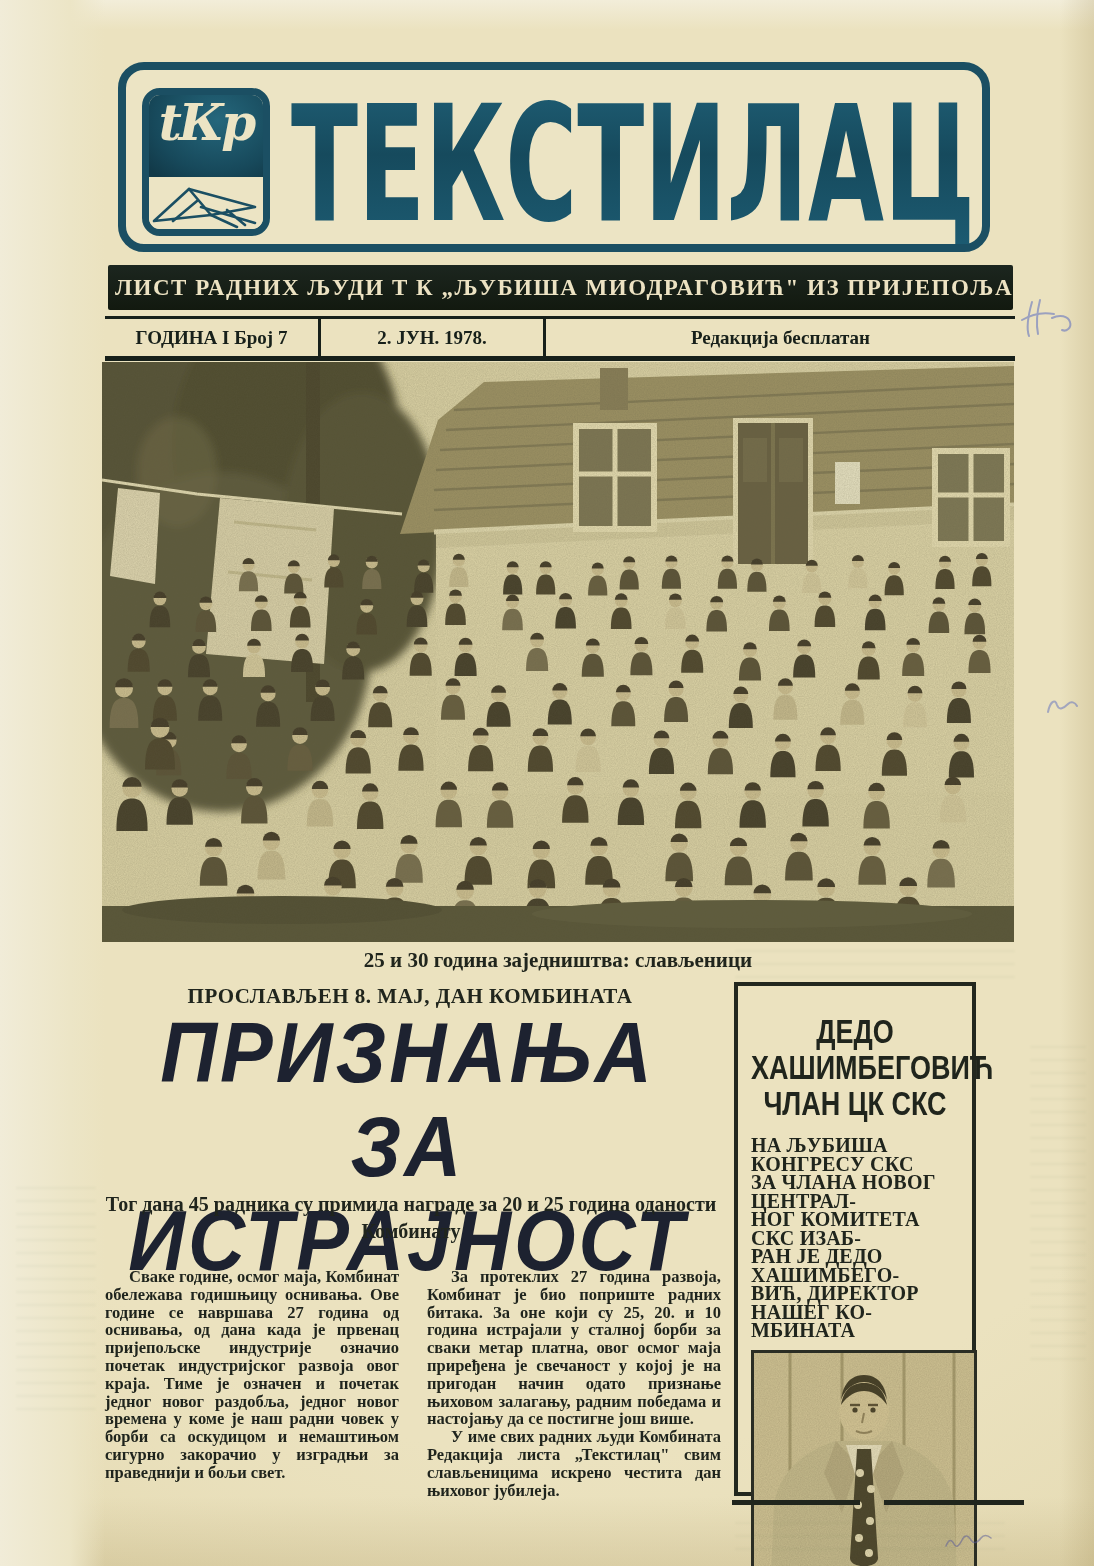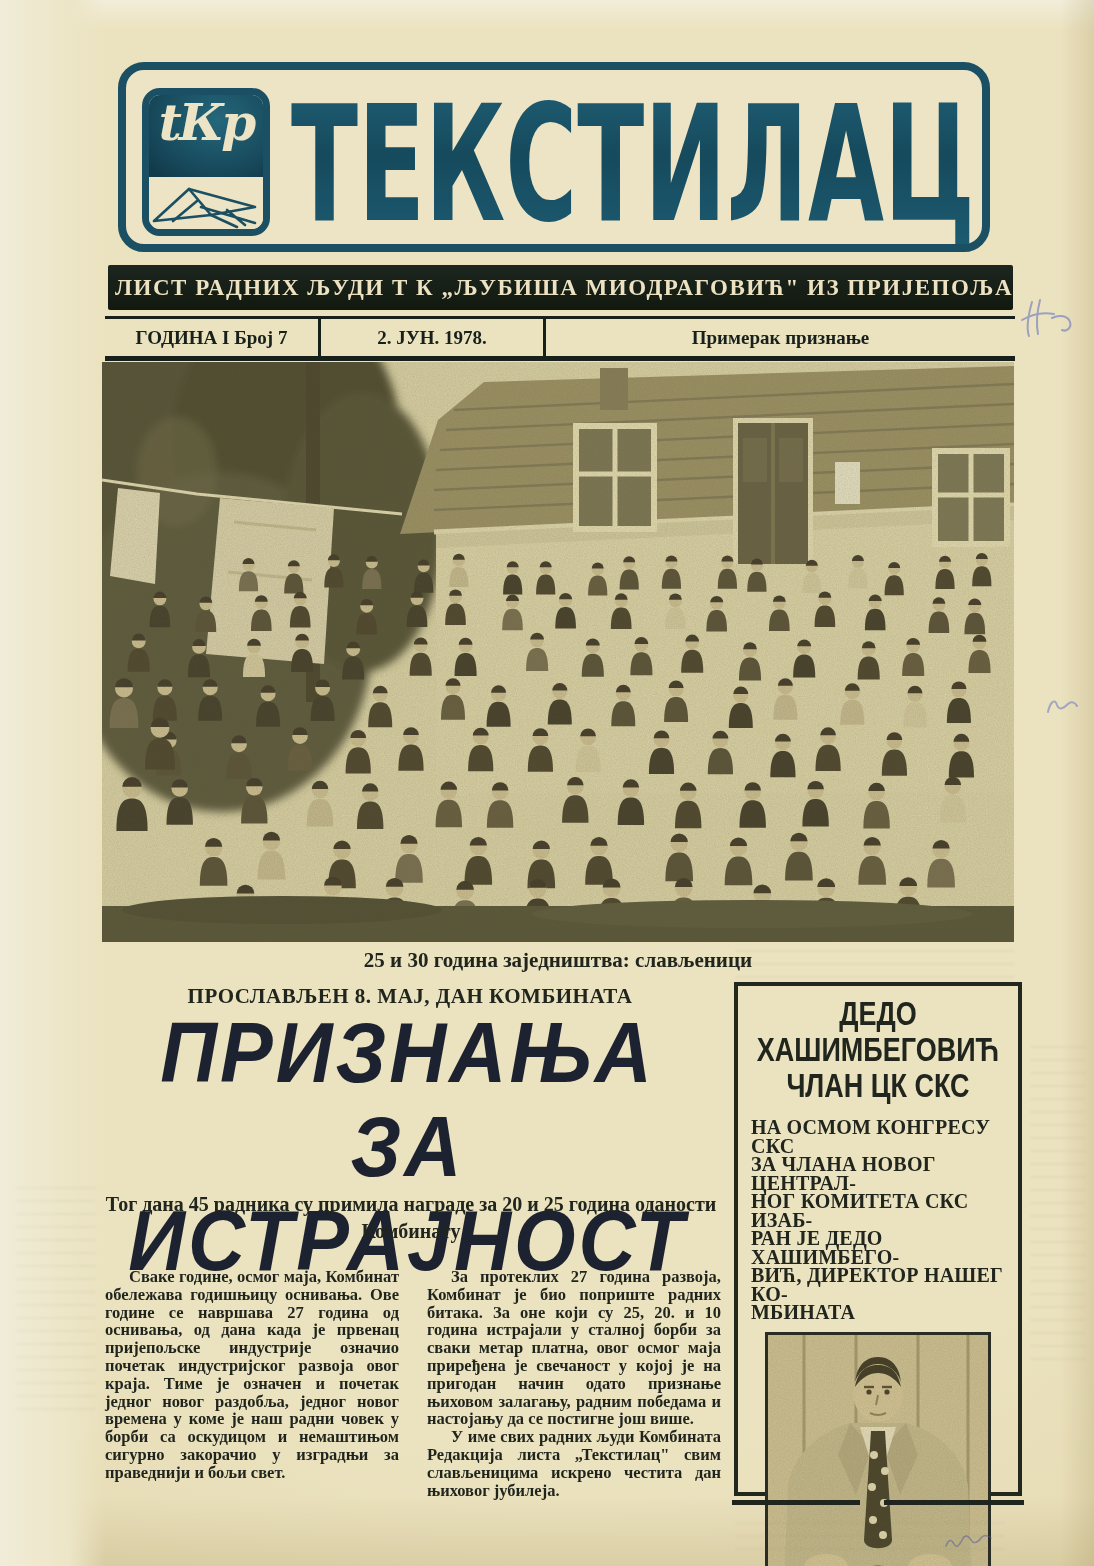--- a/index.html
+++ b/index.html
@@ -50,22 +50,22 @@
   .kicker{left:105px;top:984px;width:610px;font-size:21px;letter-spacing:.5px}
   .headline{left:95px;top:1006px;width:625px;font-family:"Liberation Sans",sans-serif;
     font-weight:bold;font-style:italic;font-size:79px;line-height:88px;color:#1d2230;
     letter-spacing:3px;text-align:center;transform:scaleY(1.07);transform-origin:50% 0}
   .subhead{left:105px;top:1191px;width:612px;font-size:20px;line-height:27px}
   .cols{left:105px;top:1268px;width:616px;display:flex;gap:28px}
   .col{width:300px;text-align:justify;font-family:"Liberation Serif",serif;
     font-weight:bold;font-size:16.5px;line-height:17.8px;color:#1f241d}
   .col p{margin:0;text-indent:24px}
   
-  .side-box{left:734px;top:982px;width:288px;height:514px;border:4px solid #23281f;
-    box-sizing:border-box;padding:10px 13px 0 13px}
+  .side-box{left:734px;top:982px;width:242px;height:514px;border:4px solid #23281f;
+    box-sizing:border-box;padding:28px 13px 0 13px}
   .box-title{font-family:"Liberation Sans",sans-serif;font-weight:bold;font-size:27px;
     line-height:30px;color:#20251d;text-align:center;letter-spacing:0;
     transform:scale(1,1.2);transform-origin:50% 0}
   .box-lead{margin-top:32px;font-family:"Liberation Serif",serif;font-weight:bold;
     font-size:20px;line-height:18.5px;color:#20251d;letter-spacing:.2px}
   .portrait{margin:10px auto 0 auto;width:220px;height:250px;border:3px solid #2a2d24;
     box-sizing:content-box;background:#cfc498}
   .box-rule{left:732px;top:1500px;width:292px;height:5px;
     background:linear-gradient(90deg,#20251d 0 44%,rgba(32,37,29,0) 44% 52%,#20251d 52% 100%)}
   
@@ -102,21 +102,21 @@
   </svg>
 </div>
 
 <div class="abs subbar">
   <span class="subbar-text">ЛИСТ РАДНИХ ЉУДИ Т К „ЉУБИША МИОДРАГОВИЋ" ИЗ ПРИЈЕПОЉА</span>
 </div>
 
 <div class="abs infobar">
   <div class="infocell" style="width:213px">ГОДИНА I Број 7</div>
   <div class="infocell" style="width:222px">2. ЈУН. 1978.</div>
-  <div class="infocell" style="flex:1">Примерак признање</div>
+  <div class="infocell" style="flex:1">Редакција бесплатан</div>
 </div>
 
 <div class="abs photo-wrap">
 <svg width="912" height="580" viewBox="0 0 912 580">
   <defs>
     <filter id="soft">
           <feGaussianBlur stdDeviation="4"></feGaussianBlur>
         </filter>
     <filter id="grain">
       <feTurbulence type="fractalNoise" baseFrequency="0.9" numOctaves="2"></feTurbulence>
@@ -330,21 +330,21 @@
   </div>
   <div class="col">
     <p>За протеклих 27 година развоја, Комбинат је био поприште радних битака. За оне који су 25, 20. и 10 година истрајали у сталној борби за сваки метар платна, овог осмог маја приређена је свечаност у којој је на пригодан начин одато признање њиховом залагању, радним победама и настојању да се постигне још више.</p>
     <p>У име свих радних људи Комбината Редакција листа „Текстилац" свим слављеницима искрено честита дан њиховог јубилеја.</p>
   </div>
 </div>
 
 <div class="abs side-box">
   <div class="box-title preline">ДЕДО ХАШИМБЕГОВИЋ
 ЧЛАН ЦК СКС</div>
-  <div class="box-lead preline">НА ОСМОМ КОНГРЕСУ СКС
+  <div class="box-lead preline">НА ЉУБИША КОНГРЕСУ СКС
 ЗА ЧЛАНА НОВОГ ЦЕНТРАЛ-
 НОГ КОМИТЕТА СКС ИЗАБ-
 РАН ЈЕ ДЕДО ХАШИМБЕГО-
 ВИЋ, ДИРЕКТОР НАШЕГ КО-
 МБИНАТА</div>
 
   <div class="portrait">
     <svg width="220" height="250" viewBox="0 0 220 250">
       <defs>
         <filter id="pgrain">

